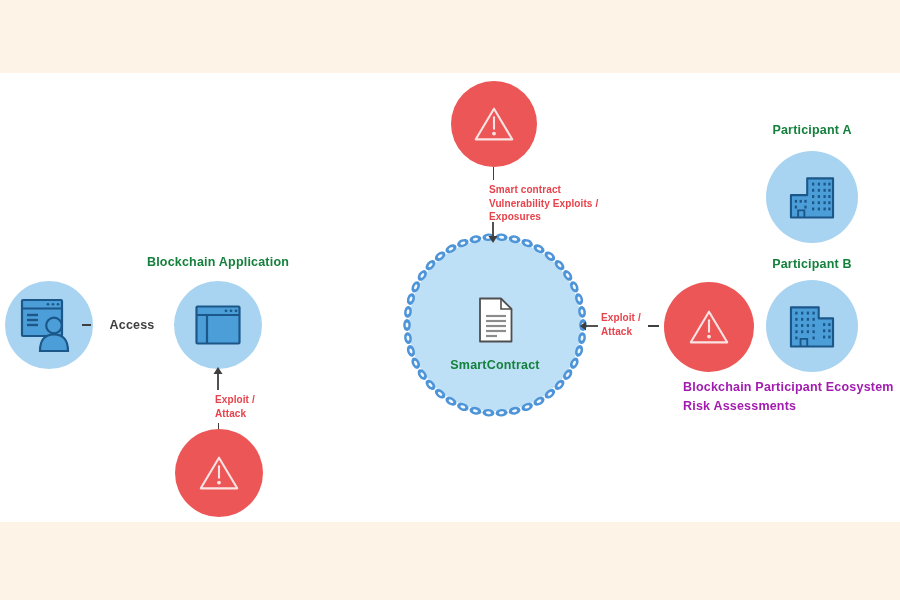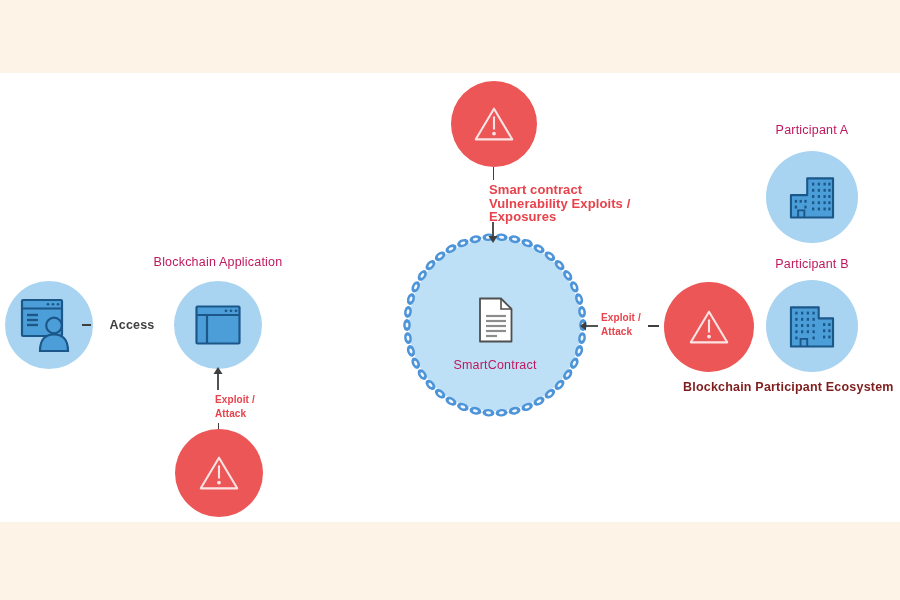--- a/index.html
+++ b/index.html
@@ -5,31 +5,31 @@
   html,body{margin:0;padding:0;}
   body{font-family:"Liberation Sans",sans-serif;}
   .stage{position:relative;width:900px;height:600px;background:#ffffff;overflow:hidden;}
   .band{position:absolute;left:0;width:900px;background:#fdf3e6;}
   .band.top{top:0;height:73px;}
   .band.bottom{top:522px;height:78px;}
   .circle{position:absolute;border-radius:50%;display:flex;align-items:center;justify-content:center;}
   .blue{background:#a9d4f1;}
   .red{background:#ec5656;}
   .big-fill{background:#bee0f6;}
-  .lbl{position:absolute;color:#be185d;font-size:12.5px;font-weight:400;letter-spacing:.2px;white-space:nowrap;}
+  .lbl{position:absolute;color:#15803d;font-size:12.5px;font-weight:700;letter-spacing:.2px;white-space:nowrap;}
   .lbl.center{text-align:center;}
-  .red-txt{position:absolute;color:#e8424b;font-size:13px;font-weight:700;line-height:13.5px;letter-spacing:.1px;white-space:nowrap;}
+  .red-txt{position:absolute;color:#e8424b;font-size:10px;font-weight:700;line-height:13.5px;letter-spacing:.1px;white-space:nowrap;}
   .red-txt.small{font-size:10px;}
   .dash{position:absolute;height:1.8px;background:#3f3f3f;}
   .vline{position:absolute;width:1.8px;background:#3f3f3f;}
   .edge-row{position:absolute;display:flex;align-items:center;justify-content:center;gap:19px;}
   .edge-row .mini-dash{width:9px;height:1.8px;background:#3f3f3f;flex:none;}
   .edge-row .lbl-inline{color:#3f3f3f;font-size:12.5px;font-weight:600;letter-spacing:.2px;white-space:nowrap;}
   .bc-title{position:absolute;left:420px;top:269px;width:150px;text-align:center;color:#3a3a3a;font-size:17.5px;font-weight:700;letter-spacing:.3px;}
-  .caption{position:absolute;left:683px;top:378px;color:#7f1d1d;font-size:12.5px;font-weight:600;line-height:19px;letter-spacing:.2px;}
+  .caption{position:absolute;left:683px;top:378px;color:#a21caf;font-size:12.5px;font-weight:600;line-height:19px;letter-spacing:.2px;}
   svg{display:block;}
 </style>
 </head>
 <body>
 
 <div class="stage">
 
   <div class="band top"></div>
   <div class="band bottom"></div>
 
@@ -392,15 +392,16 @@
           <rect x="37.5" y="33" width="2.4" height="3"></rect>
             <rect x="43" y="33" width="2.4" height="3"></rect>
         </g>
         <path d="M14 44.5 V36.5 H21 V44.5" fill="none" stroke="#1c578a" stroke-width="2"></path>
       </svg>
     </span>
   </div>
 
   <div class="caption">
     <div>Blockchain Participant Ecosystem</div>
+    <div>Risk Assessments</div>
   </div>
 
 </div>
 
 </body></html>

